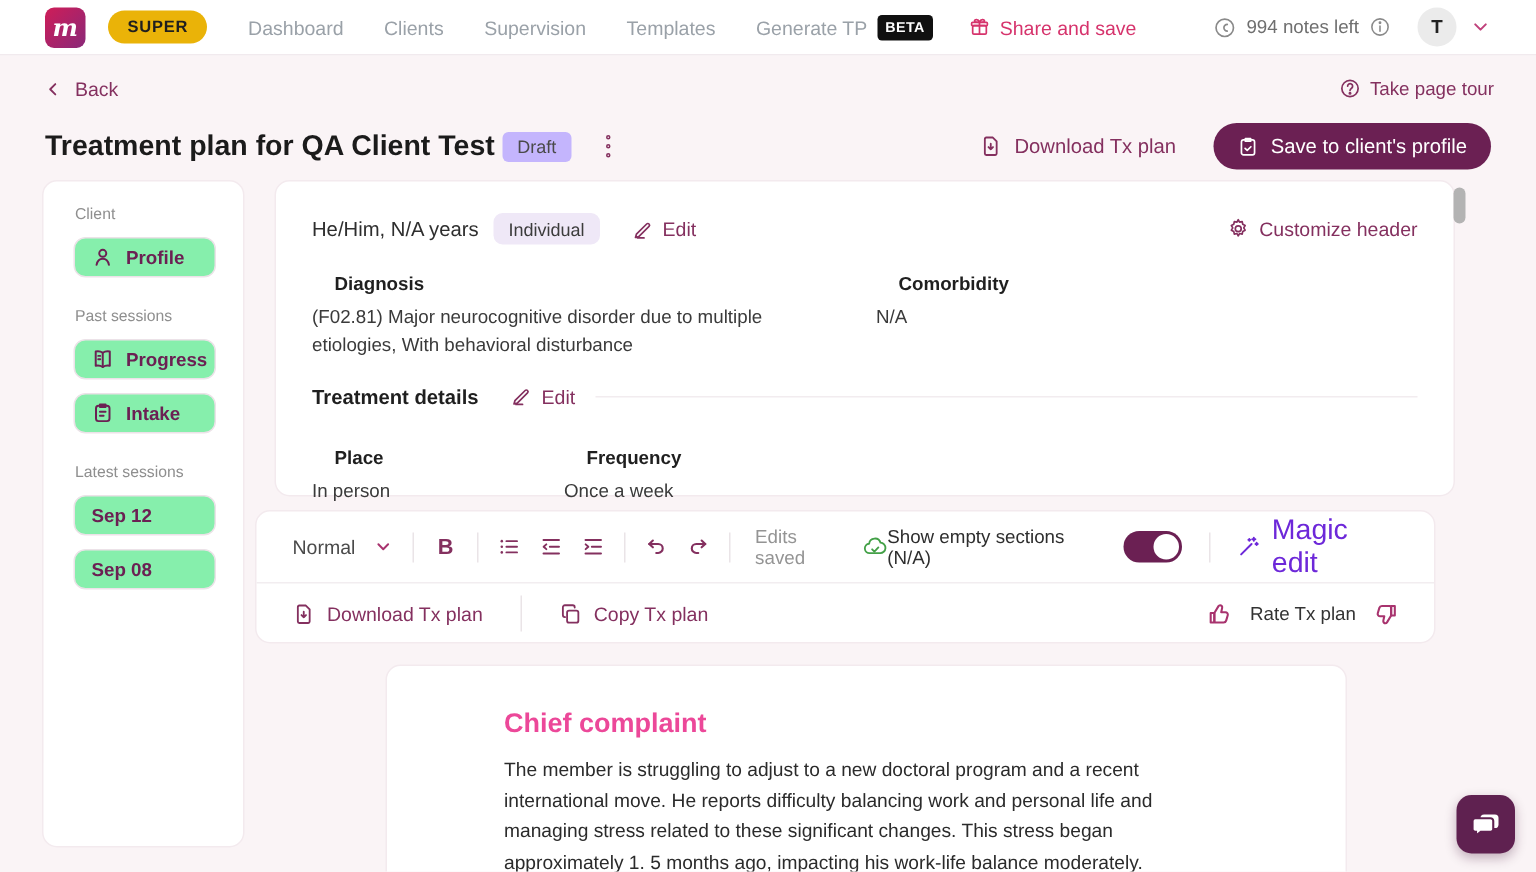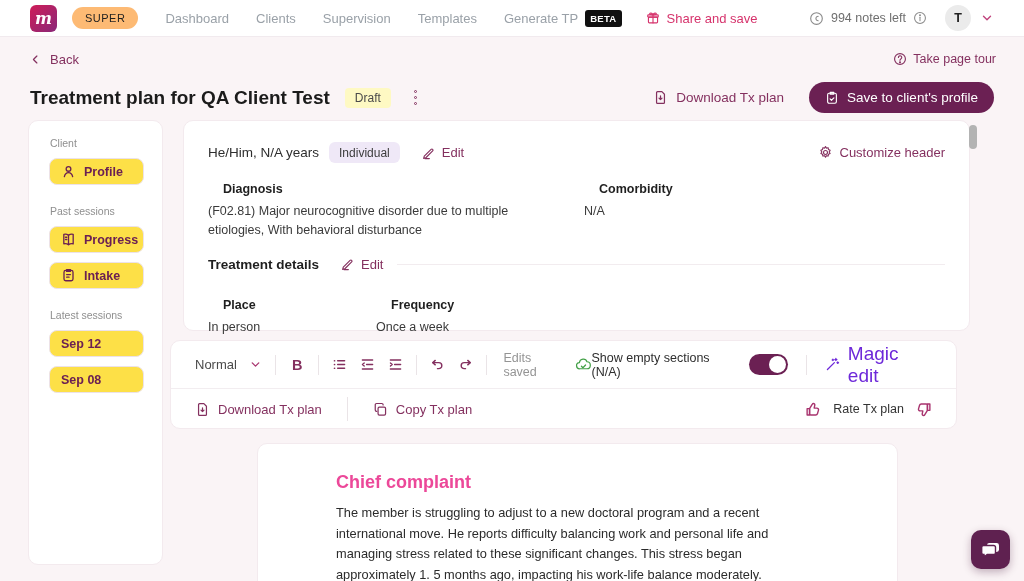--- a/index.html
+++ b/index.html
@@ -15,54 +15,54 @@
     position:absolute; top:0; left:0; right:0; height:37px; background:#fff;
     border-bottom:1px solid #f1eaee; display:flex; align-items:center; padding:0 30px;
   }
   .logo {
     width:27px; height:27px; border-radius:6px; flex:0 0 auto;
     background:linear-gradient(135deg,#c81e5b 10%,#8d2877 95%);
     color:#fff; display:flex; align-items:center; justify-content:center;
     font-family:"DejaVu Serif", serif; font-style:italic; font-weight:bold; font-size:16px;
   }
   .super-badge {
-    background:#fdba74; border-radius:14px; padding:5px 13px; font-size:11px;
-    font-weight:normal; letter-spacing:.5px; color:#1f1f1f; margin-left:15px;
+    background:#eab308; border-radius:14px; padding:5px 13px; font-size:11px;
+    font-weight:bold; letter-spacing:.5px; color:#1f1f1f; margin-left:15px;
   }
   .nav { display:flex; align-items:center; gap:27px; margin-left:27px; }
   .nav-item { color:#9aa1a8; font-size:13px; white-space:nowrap; cursor:default; }
   .nav-generate { display:flex; align-items:center; gap:7px; }
   .beta-badge { background:#101010; color:#fff; font-size:9.5px; font-weight:bold; padding:3px 5px; border-radius:3px; letter-spacing:.3px; }
   .share-link { display:flex; align-items:center; gap:7px; color:#d6336c; font-size:13px; margin-left:24px; white-space:nowrap; }
   .top-right { margin-left:auto; display:flex; align-items:center; gap:7px; color:#6f6f6f; font-size:12.5px; }
   .avatar { width:26px; height:26px; border-radius:50%; background:#ebebeb; display:flex; align-items:center; justify-content:center; font-weight:bold; font-size:12.5px; color:#222; margin-left:11px; }
   .avatar-chevron { color:#c0427c; margin-left:2px; }
 
   
   .back-link { position:absolute; top:52px; left:30px; display:flex; align-items:center; gap:9px; color:#84305f; font-size:13px; }
   .tour-link { position:absolute; top:52px; right:28px; display:flex; align-items:center; gap:6px; color:#84305f; font-size:12.5px; }
   .title-row { position:absolute; top:82px; left:30px; right:30px; display:flex; align-items:center; }
   .page-title { font-size:19px; font-weight:bold; color:#1b1b1b; }
-  .draft-badge { background:#fef9c3; color:#4a4a4a; font-size:12px; border-radius:4px; padding:3px 10px; margin-left:15px;text-align:right; }
+  .draft-badge { background:#c4b5fd; color:#4a4a4a; font-size:12px; border-radius:4px; padding:3px 10px; margin-left:5px;text-align:right; }
   .kebab { display:flex; flex-direction:column; gap:2.5px; margin-left:20px; padding:3px; }
   .kebab i { width:3.5px; height:3.5px; border:1.2px solid #84305f; border-radius:50%; display:block; }
   .dl-link { display:flex; align-items:center; gap:8px; color:#84305f; font-size:13.5px; margin-left:auto; }
   .save-btn {
     display:flex; align-items:center; gap:8px; background:#6b2053; color:#fff;
     font-size:13.5px; border:none; border-radius:19px; padding:8px 16px; margin-left:25px;
     font-family:inherit;
   }
 
   
   .card { background:#fff; border:1px solid #f3eaee; border-radius:10px; position:absolute; }
   .side-card { left:28px; top:120px; width:135px; height:445px; padding:14px 20px; }
   .side-label { font-size:10.5px; color:#8f8f8f; margin:12px 0 9px 1px; }
   .side-btn {
     display:flex; align-items:center; gap:8px; width:95px; height:27px; padding:0 11px;
-    border:1px solid #ece2e8; border-radius:8px; background:#fde047; color:#6b2053;
+    border:1px solid #ece2e8; border-radius:8px; background:#86efac; color:#6b2053;
     font-weight:bold; font-size:12.5px; margin-bottom:9px; font-family:inherit;
   }
 
   .main-card { left:183px; top:120px; width:787px; height:211px; padding:21px 24px; }
   .demo-row { display:flex; align-items:center; }
   .demo-text { font-size:13.5px; color:#2e2e2e; }
   .type-badge { background:#efe8f7; color:#3c3c3c; font-size:12px; border-radius:6px; padding:3.5px 10px; margin-left:10px; }
   .edit-link { display:flex; align-items:center; gap:6px; color:#84305f; font-size:13px; margin-left:22px; }
   .customize-link { display:flex; align-items:center; gap:7px; color:#84305f; font-size:13px; margin-left:auto; }
   .diag-row { display:flex; margin-top:19px; }

